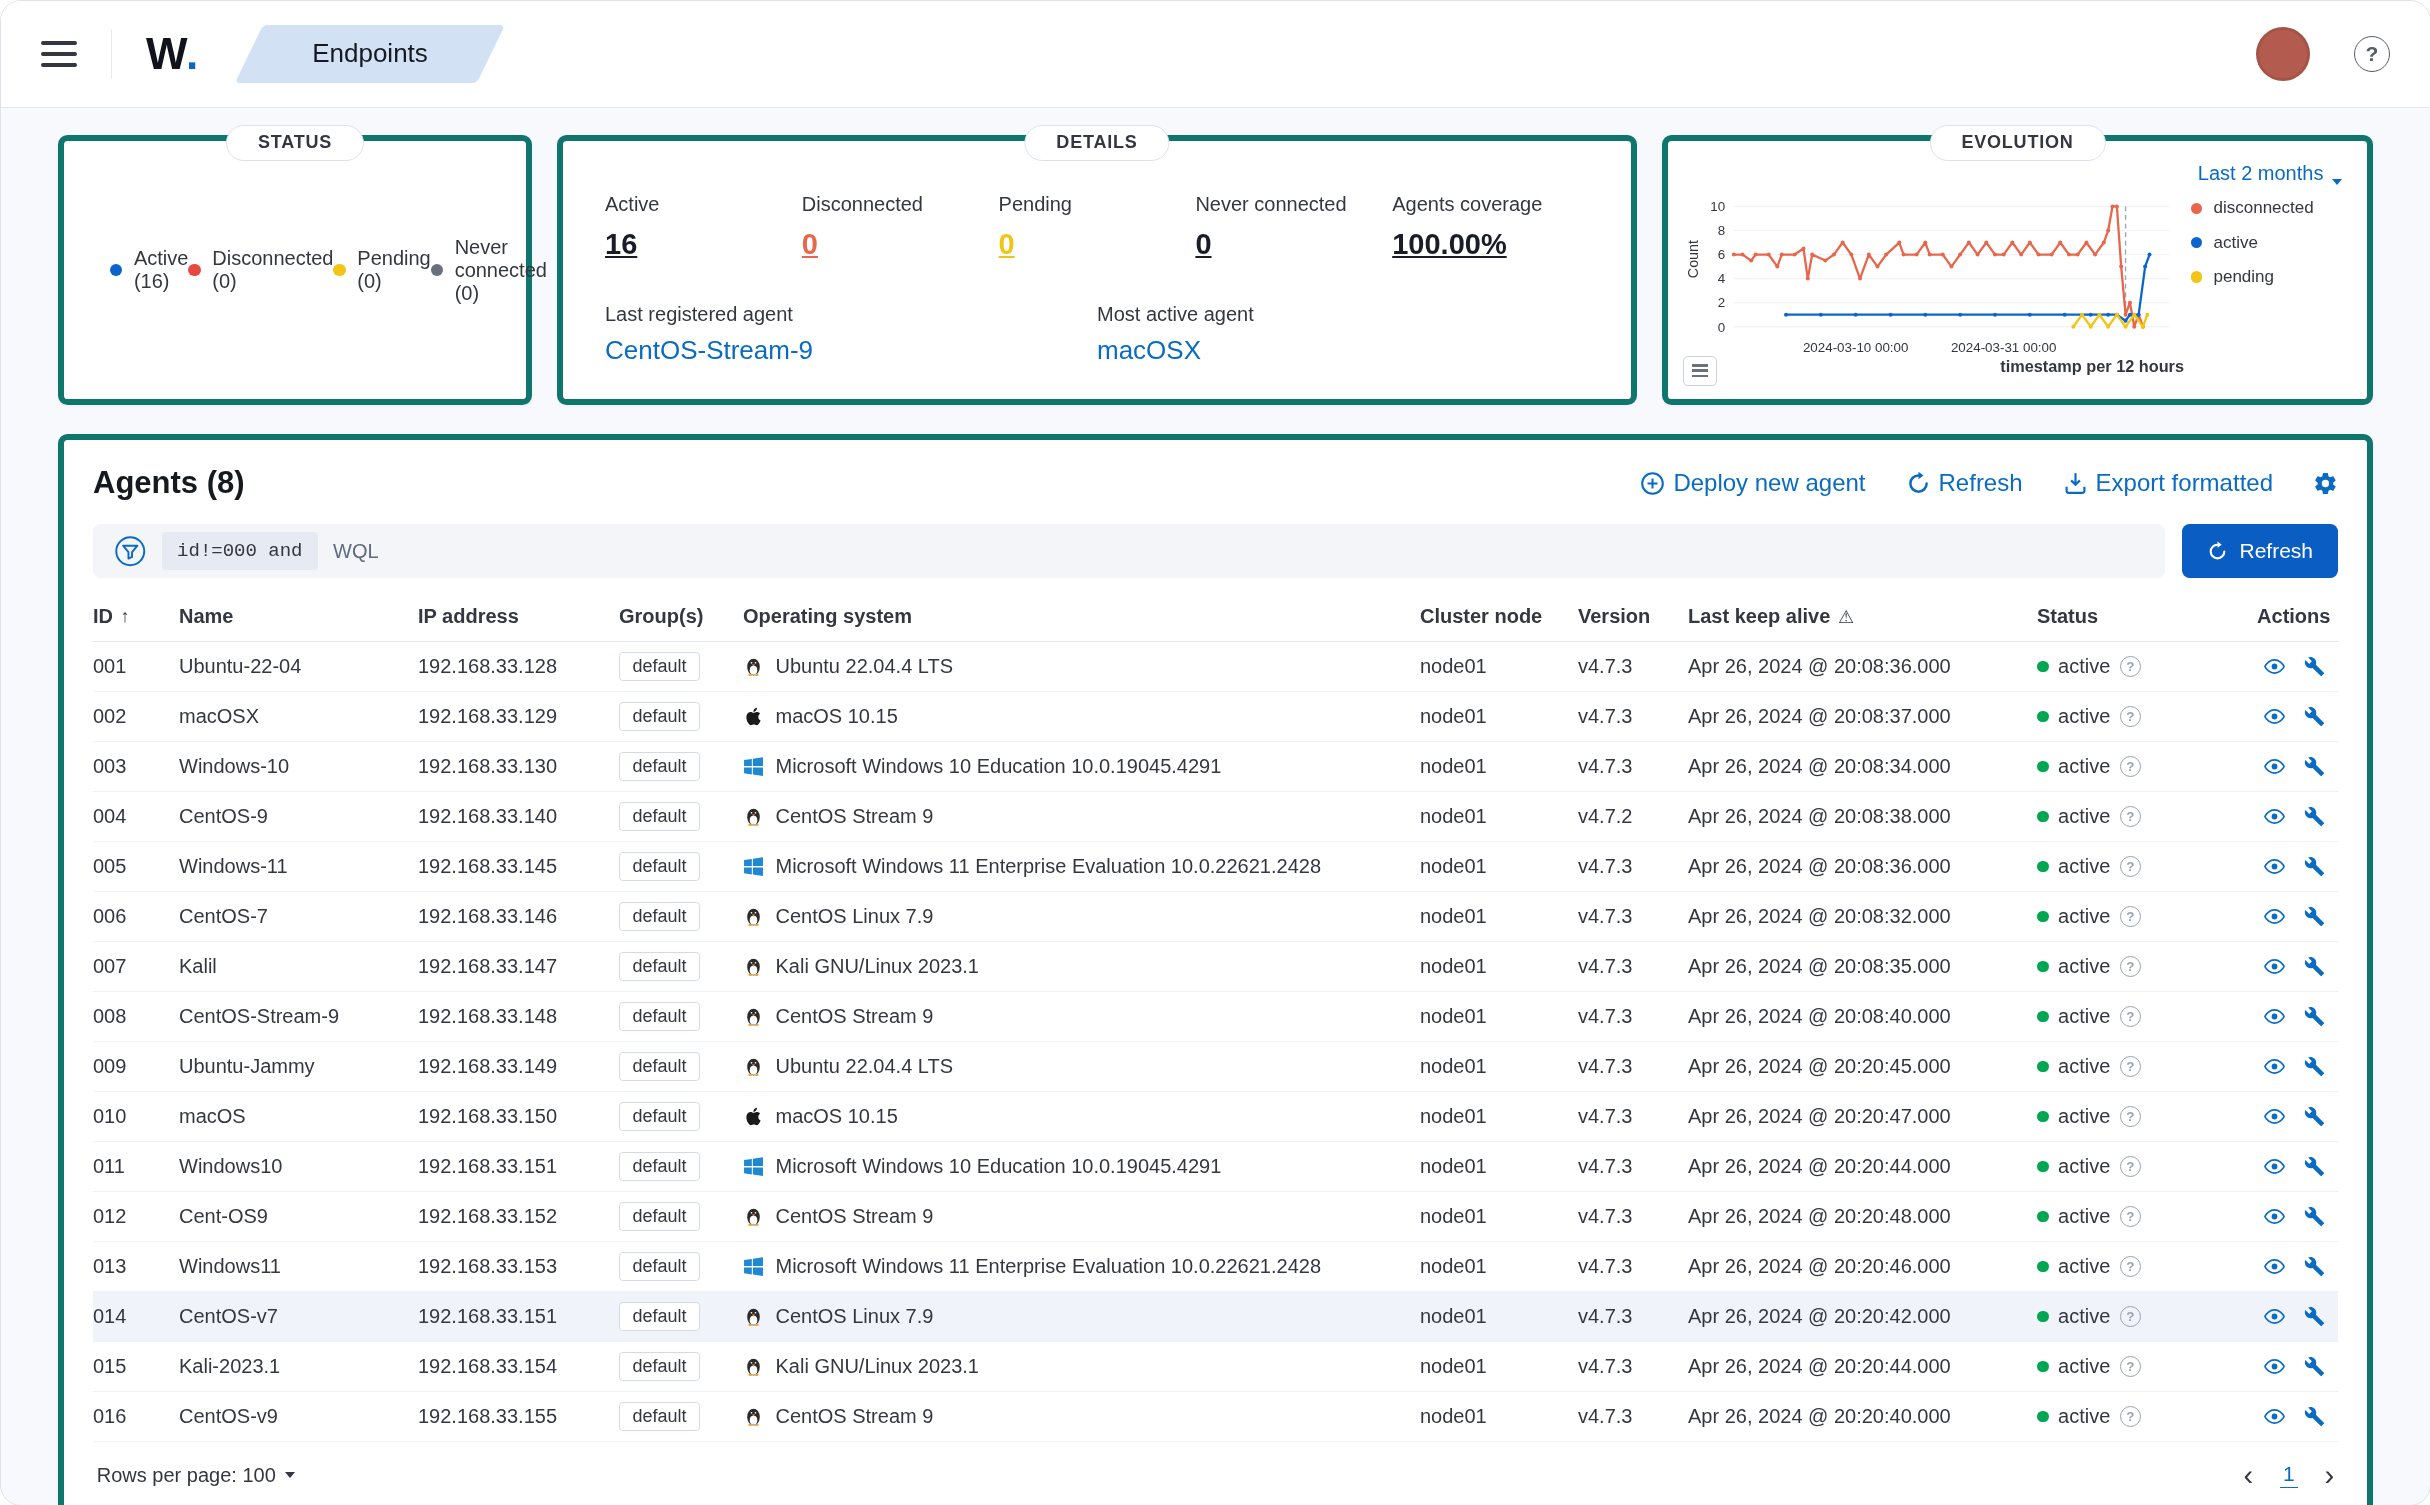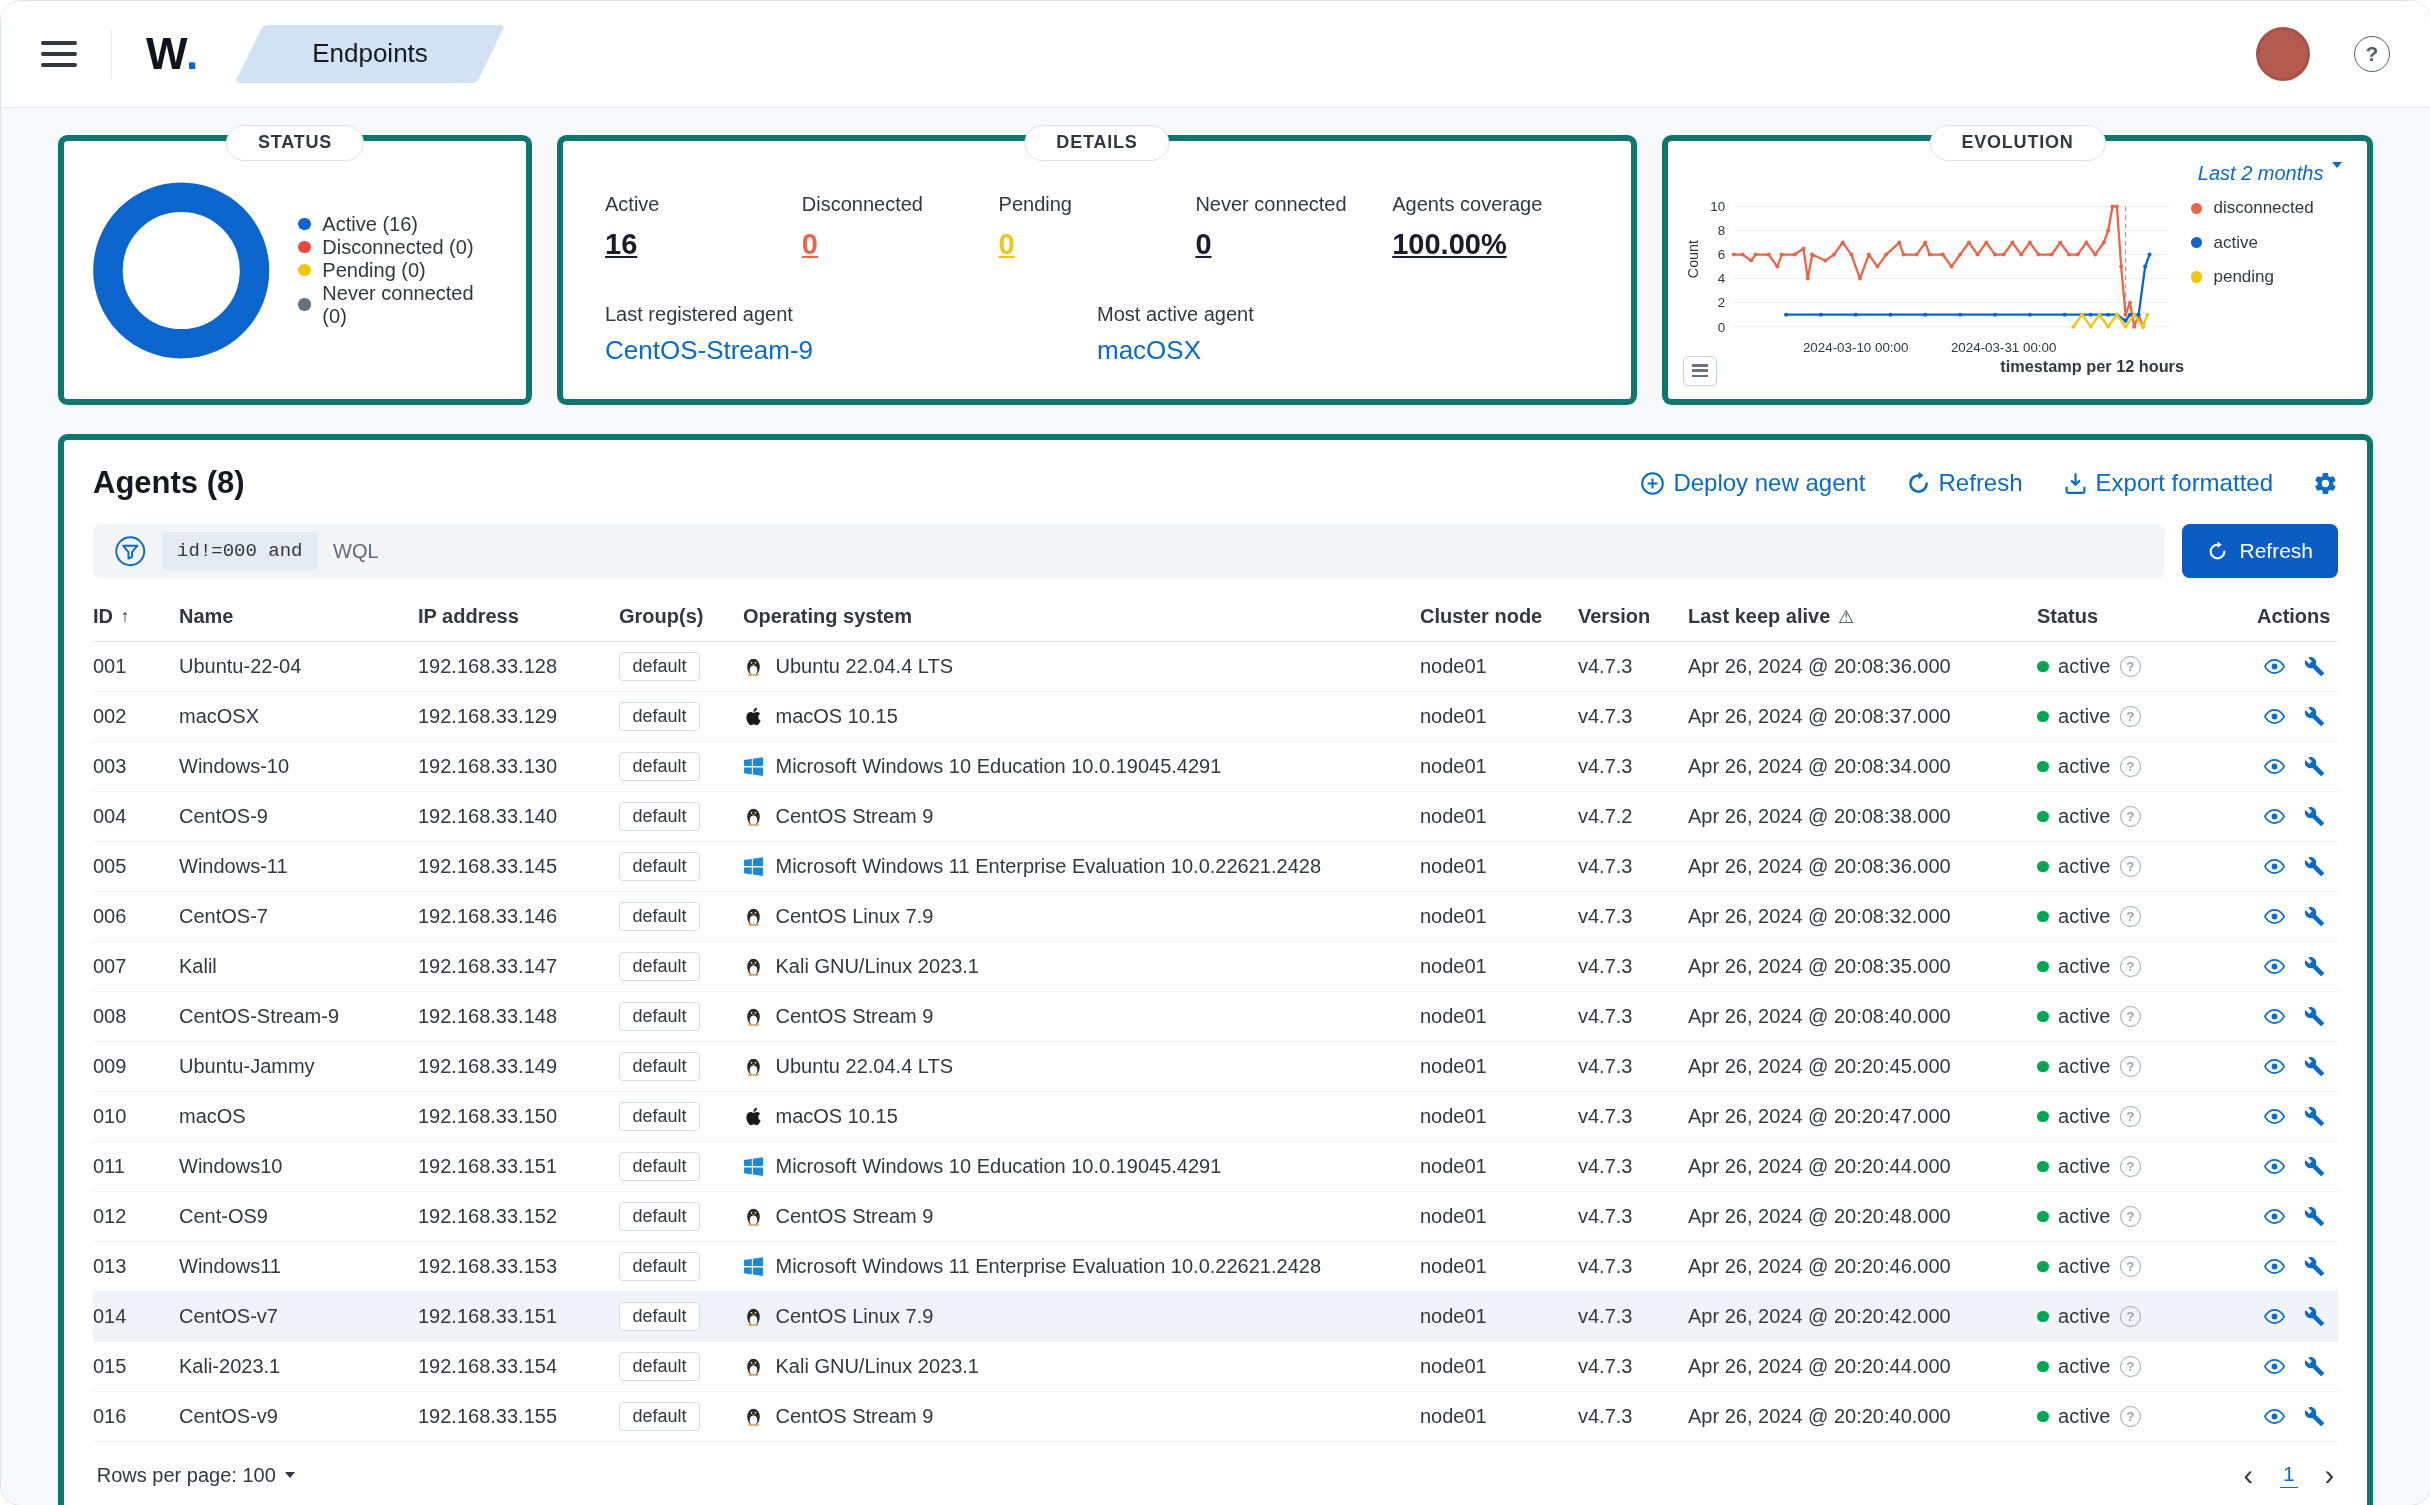--- a/index.html
+++ b/index.html
@@ -20,37 +20,37 @@
 
   
   .content { padding:27px 57px 0; }
   .card { background:#fff; border:6px solid #0f766e; border-radius:9.6px; box-shadow:0 1px 2.9px rgba(30,50,90,.05); }
   .panels { display:flex; gap:25px; }
   .panel { position:relative; height:270px; }
   .pill { position:absolute; top:-16.3px; left:50%; transform:translateX(-50%); background:#fff; border:1px solid #dbe1ec; border-radius:21px; padding:6.7px 31px; font-size:18px; font-weight:bold; letter-spacing:0.8px; color:#343741; white-space:nowrap; z-index:2; }
 
   
   .status-card { width:474px; display:flex; align-items:center; padding:27px 23px; gap:23px; }
-  .legend { display:flex; flex-direction:column; }
+  .legend { display:flex; flex-direction:row; }
   .legend-item { display:flex; align-items:center; gap:11.5px; font-size:20px; cursor:pointer; }
   .ldot { width:12.4px; height:12.4px; border-radius:50%; flex:0 0 auto; }
 
   
   .details-card { flex:1; padding:52px 42px 29px; }
   .stats-row { display:grid; grid-template-columns:repeat(5,1fr); }
   .stat .lbl { font-size:20px; color:#343741; }
   .stat .val { margin-top:11.5px; font-size:29px; font-weight:600;text-decoration:underline; }
   .agents-links { display:flex; margin-top:42px; }
   .alink { flex:0 0 50%; }
   .alink .lbl { font-size:20px; }
   .alink .val { margin-top:9.6px; font-size:26px; color:#0a6bc2; cursor:pointer; display:inline-block; }
 
   
   .evo-card { width:711px; padding:21px 17px 24px; }
-  .range { position:absolute; top:21px; right:25px; color:#0a6bc2; font-size:20px; display:flex; align-items:flex-start; gap:8.6px; cursor:pointer;font-style:italic; }
+  .range { position:absolute; top:21px; right:25px; color:#0a6bc2; font-size:20px; display:flex; align-items:flex-end; gap:8.6px; cursor:pointer; }
   .caret-down { width:0; height:0; border-left:5.7px solid transparent; border-right:5.7px solid transparent; border-top:6.7px solid currentColor; }
   .evo-body { display:flex; margin-top:32.5px; }
   .ylab { writing-mode:vertical-rl; transform:rotate(180deg); font-size:14.3px; color:#343741; align-self:center; margin-bottom:38px; }
   .evo-legend { padding-left:11.5px; display:flex; flex-direction:column; gap:14.3px; margin-top:3.8px; }
   .evo-legend .legend-item { font-size:17px; }
   .evo-legend .ldot { width:11.5px; height:11.5px; }
   .xtitle { font-size:16.3px; font-weight:600; text-align:right; width:478px; margin-left:21px; margin-top:-5.7px; }
   .inspect-btn { position:absolute; left:15.3px; bottom:13.4px; width:34px; height:30px; border:1px solid #ccd3df; border-radius:4.8px; background:#fff; display:flex; flex-direction:column; justify-content:center; align-items:center; gap:2.9px; cursor:pointer; }
   .inspect-btn i { display:block; width:16.3px; height:2.4px; background:#6a717d; }
 

